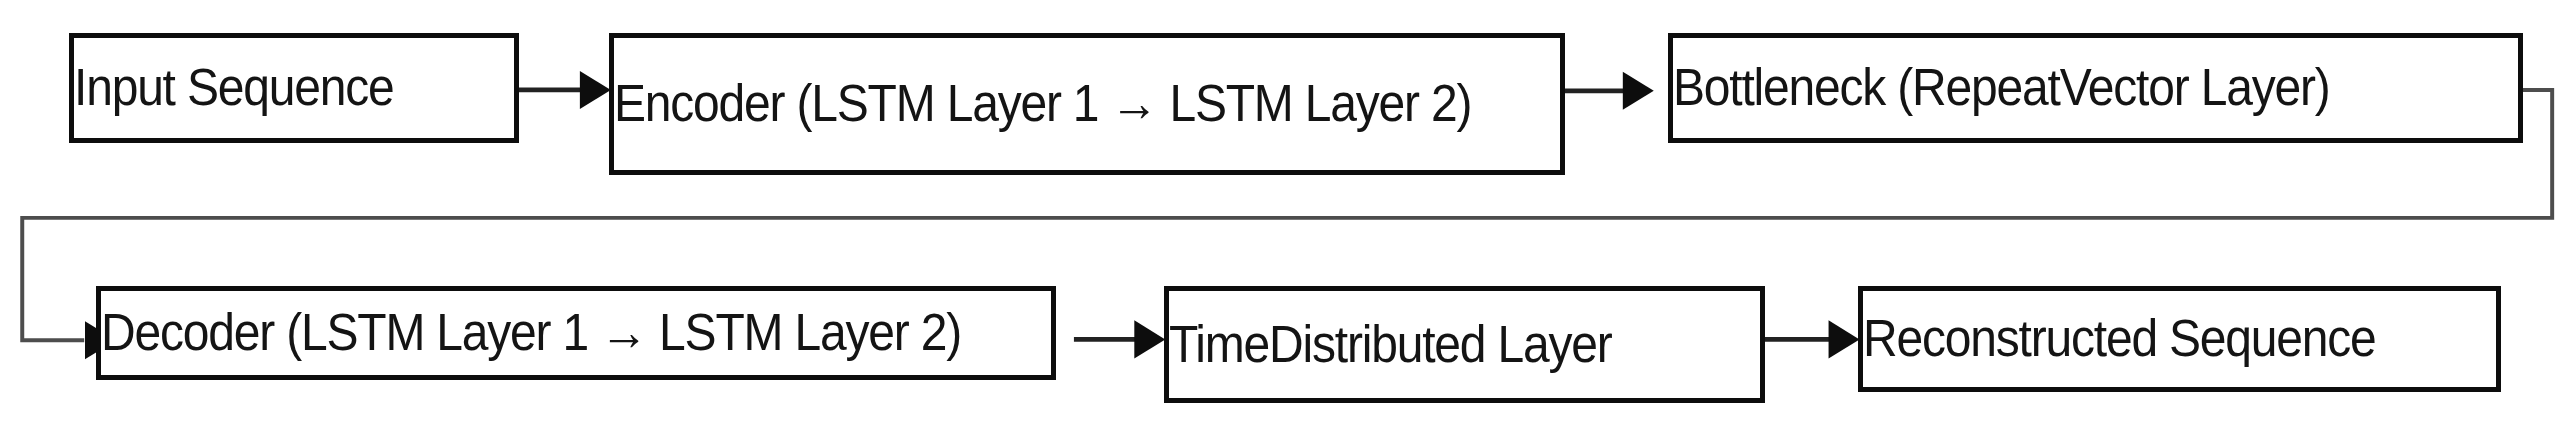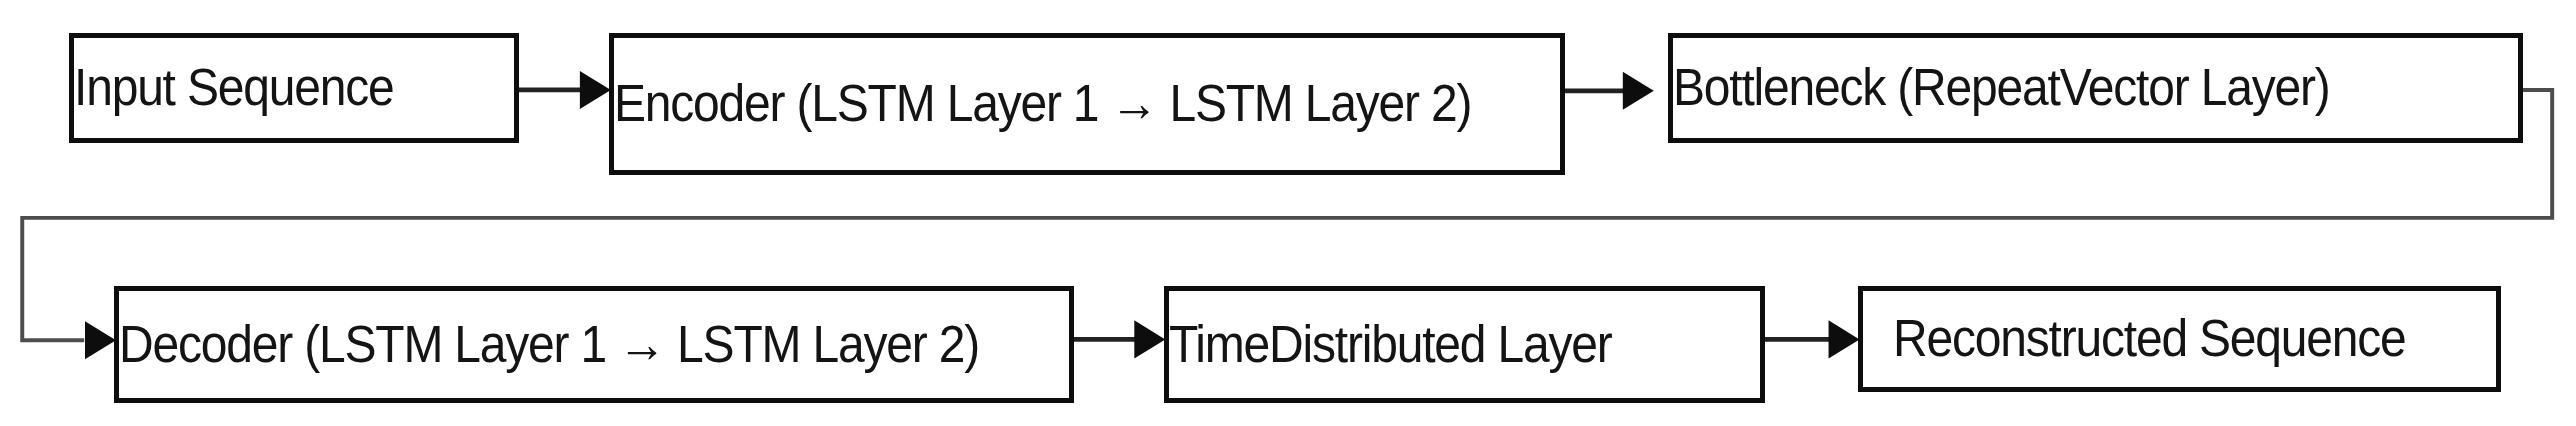--- a/index.html
+++ b/index.html
@@ -32,23 +32,23 @@
     letter-spacing: -1.2px;
     white-space: nowrap;
     transform: scaleY(1.08);
     line-height: 1;
   }
   
   .n-input        { left: 69px;   top: 33px;  width: 450px;  height: 110px; }
   .n-encoder      { left: 609px;  top: 33px;  width: 956px; height: 142px; }
   .n-bottleneck   { left: 1652px; top: 33px;  width: 855px; height: 110px; margin-left: 16px; }
   
-  .n-decoder      { left: 114px;  top: 286px; width: 960px; height: 117px; }
+  .n-decoder      { left: 96px;  top: 286px; width: 960px; height: 94px; }
   .n-timedist     { left: 1164px; top: 286px; width: 601px;  height: 117px; }
-  .n-reconstruct  { left: 1858px; top: 286px; width: 643px;  height: 106px; padding-left: 30px; }
+  .n-reconstruct  { left: 1858px; top: 286px; width: 643px;  height: 106px; }
 
   .connector-layer {
     position: absolute;
     left: 0; top: 0;
     width: 2576px;
     height: 427px;
     pointer-events: none;
   }
   .conn-line { stroke: #222222; stroke-width: 6; fill: none; }
   .conn-wrap { stroke: #4d4d4d; stroke-width: 5; fill: none; }

